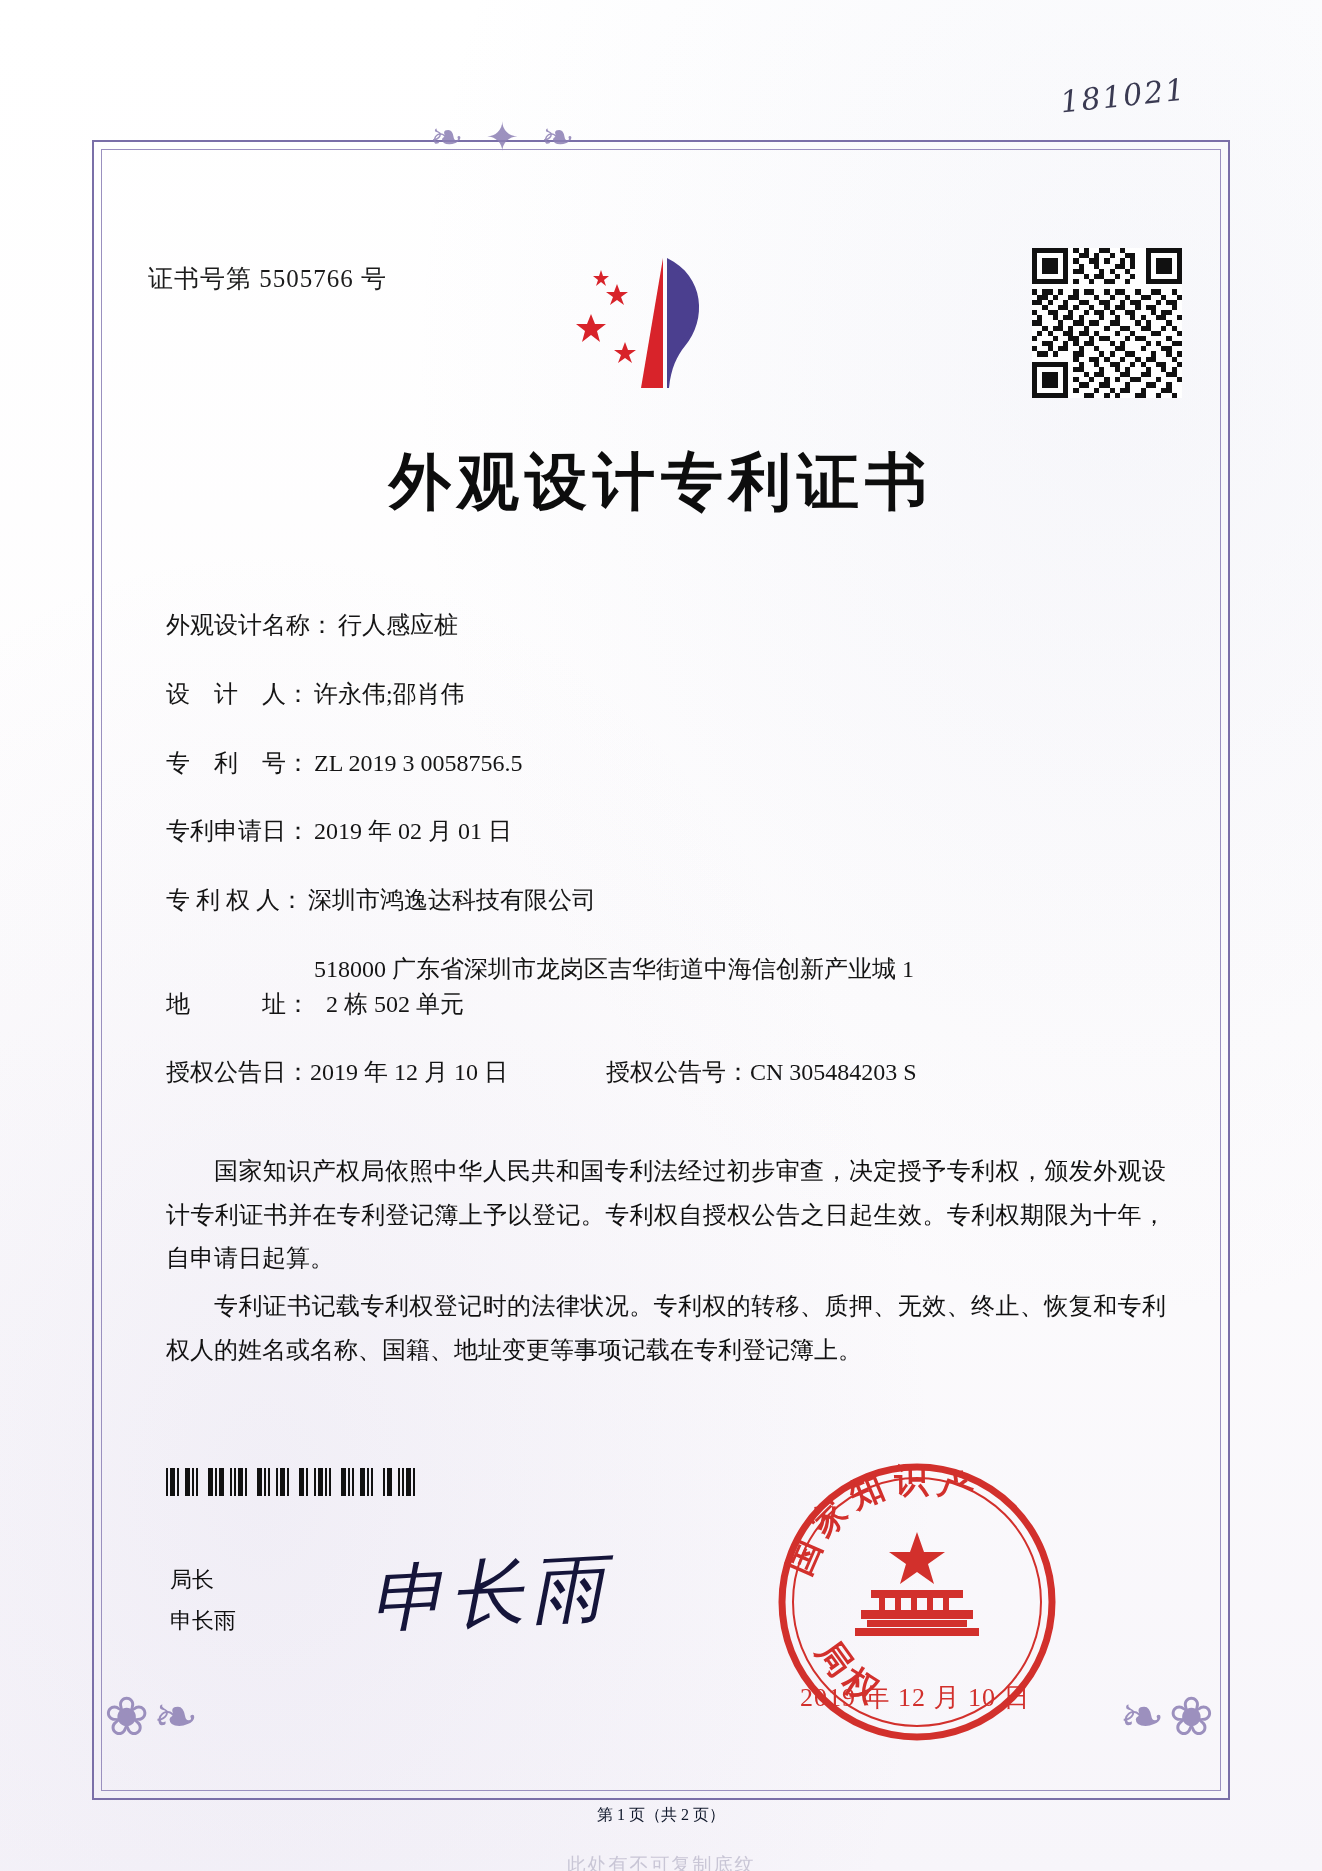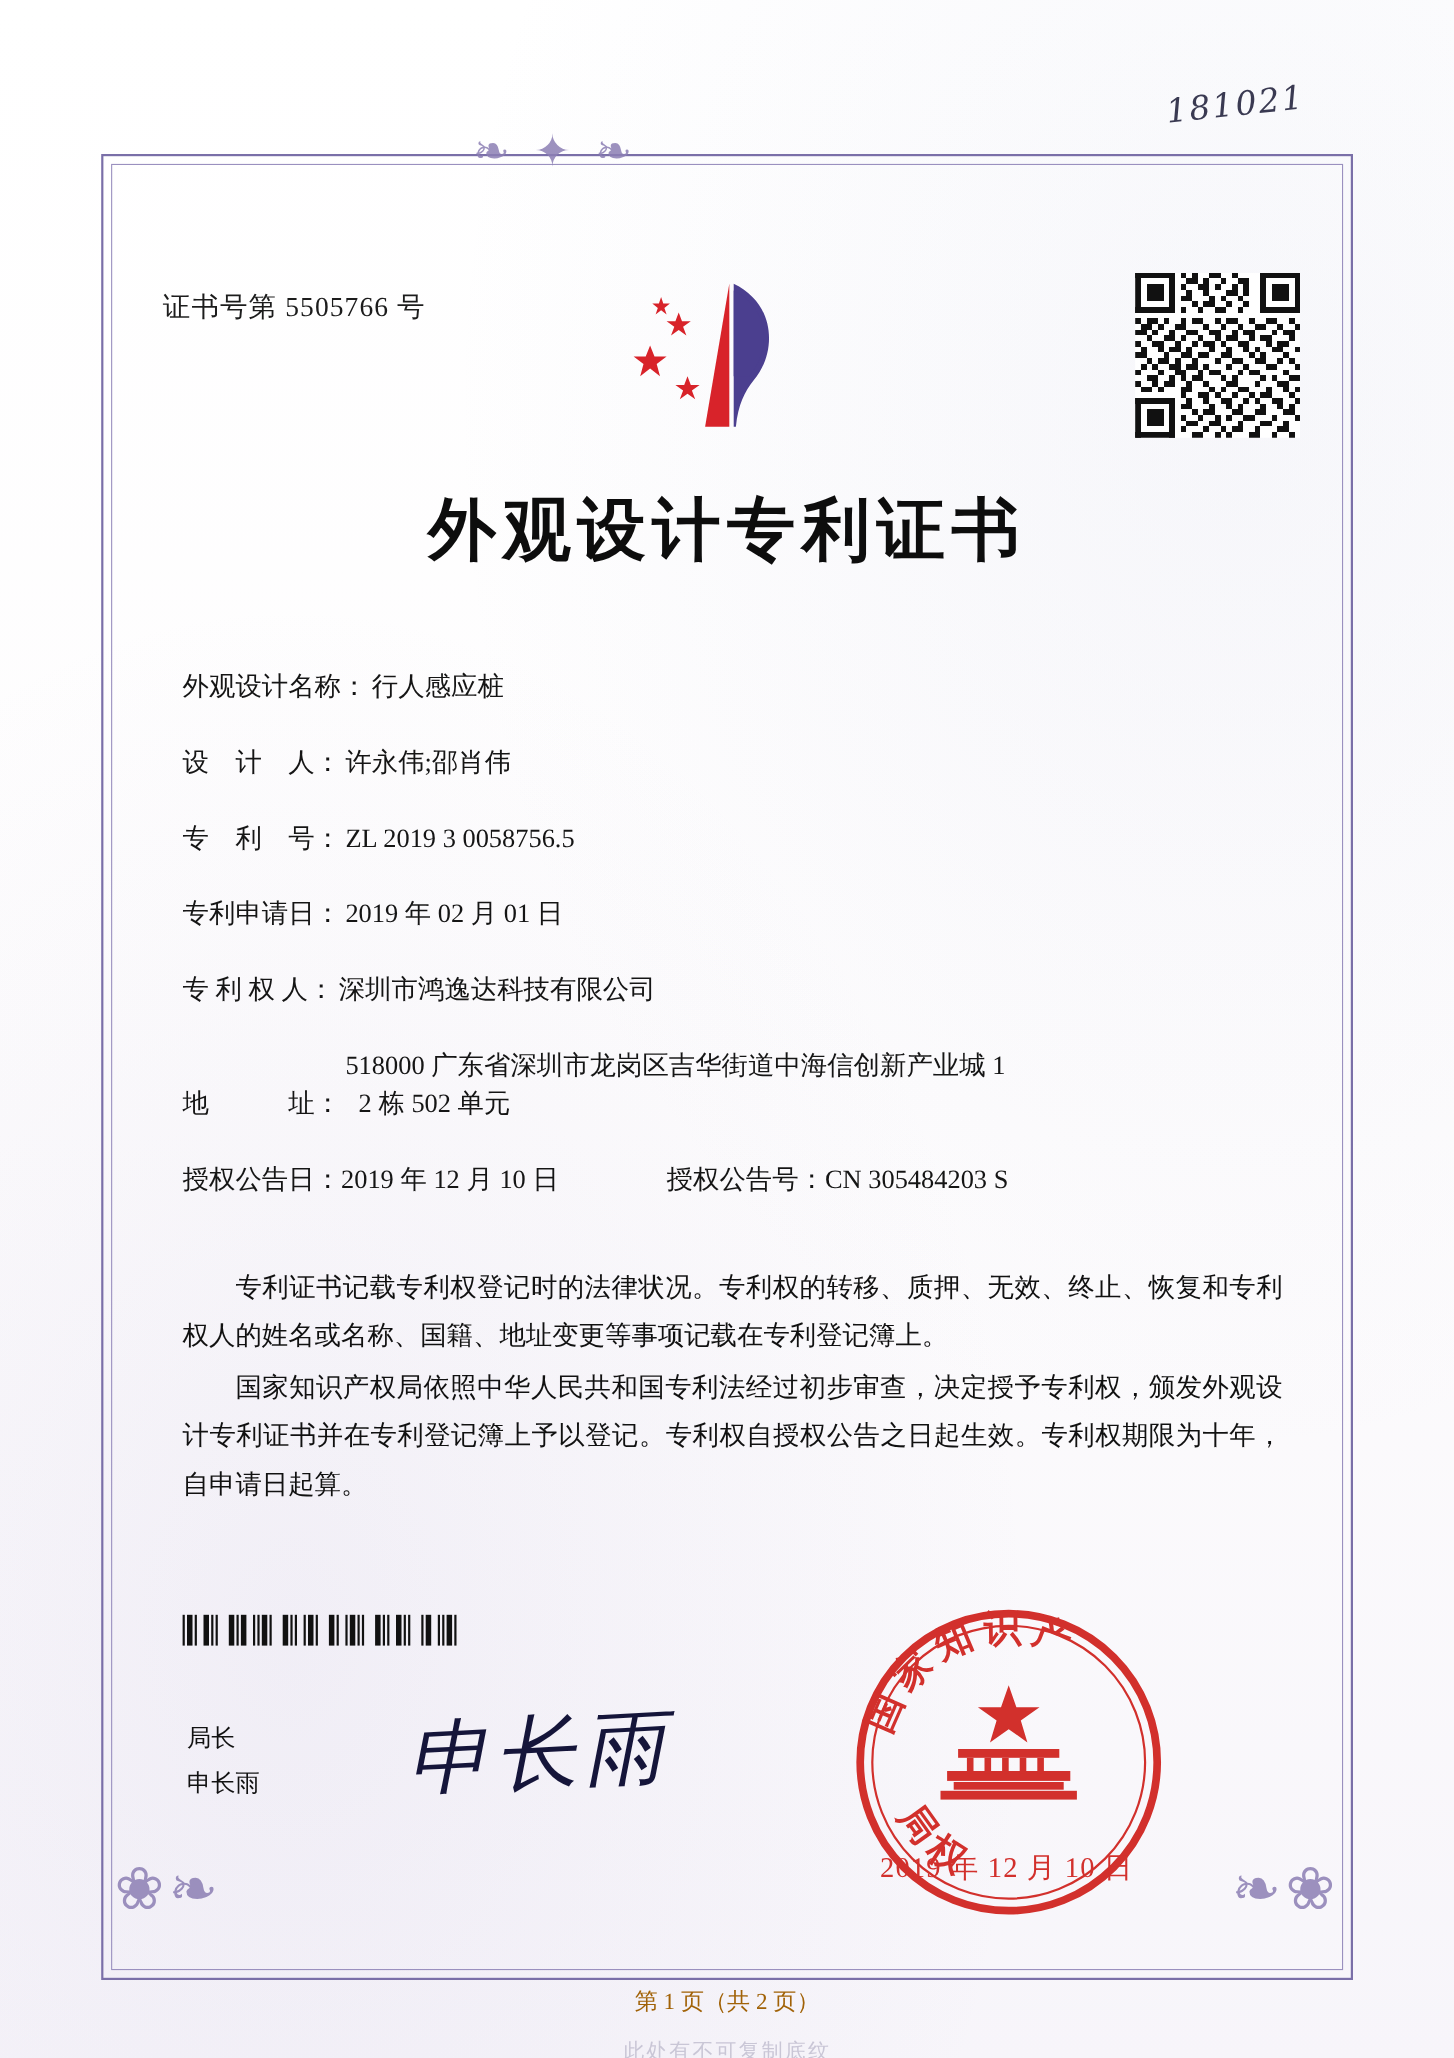--- a/index.html
+++ b/index.html
@@ -231,22 +231,22 @@
     color: #d2302c;
     letter-spacing: 1px;
   }
   
   .footer {
     position: absolute;
     left: 0;
     right: 0;
     top: 1805px;
     text-align: center;
-    font-size: 21px;
-    color: #a16207;
+    font-size: 16px;
+    color: #0f172a;
   }
   .bottom-ghost {
     position: absolute;
     left: 0;
     right: 0;
     top: 1852px;
     text-align: center;
     font-size: 19px;
     color: #c9c6d6;
     letter-spacing: 2px;
@@ -540,22 +540,22 @@
 
     <div class="row-inline">
       <span class="field-label">授权公告日：</span>
       <span>2019 年 12 月 10 日</span>
       <span class="field-label grp2">授权公告号：</span>
       <span>CN 305484203 S</span>
     </div>
   </div>
 
   <div class="paras">
+    <p>国家知识产权局依照中华人民共和国专利法经过初步审查，决定授予专利权，颁发外观设计专利证书并在专利登记簿上予以登记。专利权自授权公告之日起生效。专利权期限为十年，自申请日起算。</p>
     <p>专利证书记载专利权登记时的法律状况。专利权的转移、质押、无效、终止、恢复和专利权人的姓名或名称、国籍、地址变更等事项记载在专利登记簿上。</p>
-    <p>国家知识产权局依照中华人民共和国专利法经过初步审查，决定授予专利权，颁发外观设计专利证书并在专利登记簿上予以登记。专利权自授权公告之日起生效。专利权期限为十年，自申请日起算。</p>
   </div>
 
   <div class="barcode">
     <i></i><i class="w"></i><i></i><i class="g"></i><i class="w"></i><i></i><i></i><i class="g"></i>
     <i class="w"></i><i></i><i class="w"></i><i class="g"></i><i></i><i></i><i class="w"></i><i></i>
     <i class="g"></i><i class="w"></i><i></i><i></i><i class="g"></i><i></i><i class="w"></i><i></i>
     <i class="g"></i><i class="w"></i><i></i><i class="g"></i><i></i><i class="w"></i><i></i><i></i>
     <i class="g"></i><i class="w"></i><i></i><i></i><i class="g"></i><i class="w"></i><i></i><i></i>
     <i class="g"></i><i></i><i class="w"></i><i class="g"></i><i></i><i></i><i class="w"></i><i></i>
   </div>

